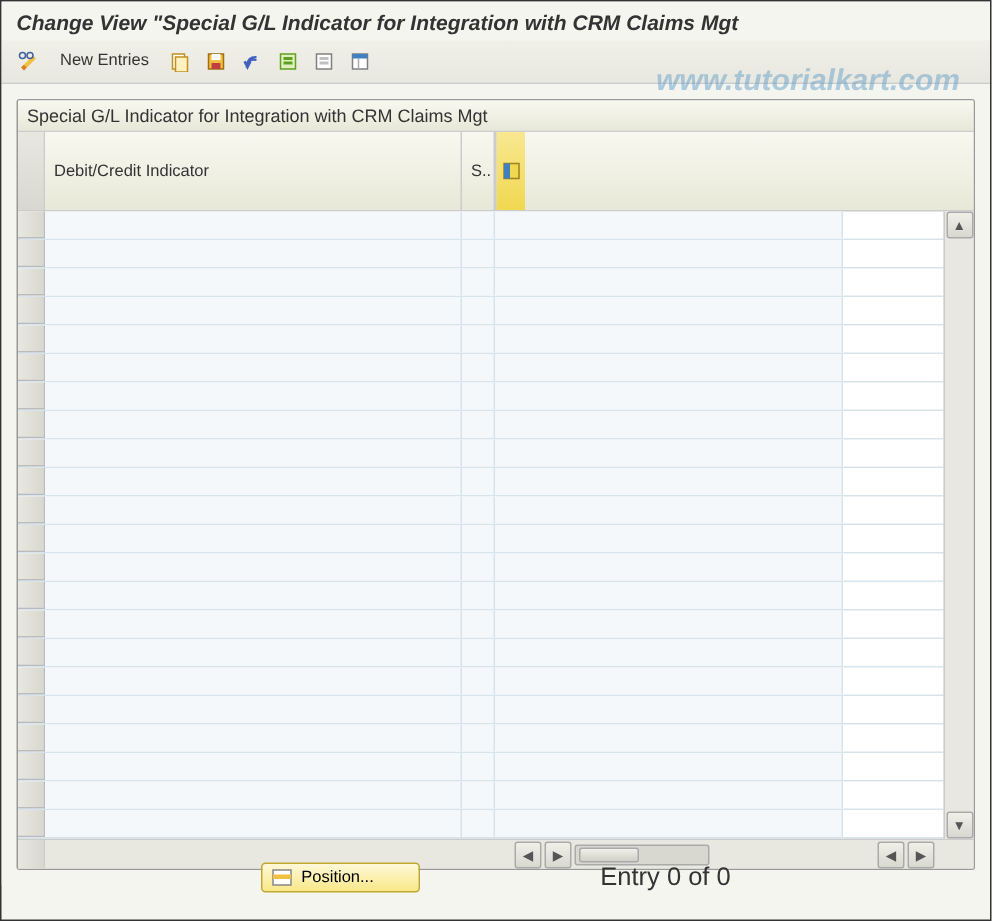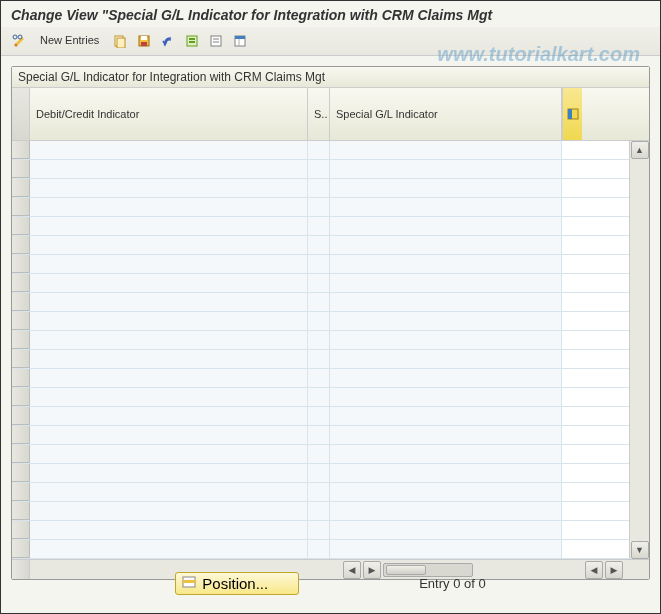--- a/index.html
+++ b/index.html
@@ -192,31 +192,31 @@
       bottom: 18px;
       left: 0;
       width: 100%;
       display: flex;
       align-items: center;
       justify-content: center;
       gap: 120px;
     }
     .position-btn {
       display: flex;
-      align-items: flex-start;
+      align-items: center;
       gap: 6px;
       padding: 2px 30px 2px 6px;
       background: linear-gradient(#fef8d8, #f8e888);
       border: 1px solid #c0a830;
       border-radius: 3px;
       cursor: pointer;
-      font-size: 15px;
+      font-size: 11px;
     }
     .entry-text {
-      font-size: 13px;
+      font-size: 17px;
       color: #333;
     }
     svg { display: block; }
   </style>
 </head>
 <body>
 
 <div class="title-bar">
   <span class="title-text">Change View "Special G/L Indicator for Integration with CRM Claims Mgt</span>
 </div>
@@ -274,21 +274,20 @@
 
 <div class="watermark">www.tutorialkart.com</div>
 
 <div class="main-area">
   <div class="table-container">
     <div class="table-title">Special G/L Indicator for Integration with CRM Claims Mgt</div>
     <div class="table-header">
       <div class="row-handle-header"></div>
       <div class="col-header col1">Debit/Credit Indicator</div>
       <div class="col-header col2">S..</div>
-      <div class="col-header col3">Special G/L Indicator</div>
       <div class="col-config">
         <svg width="14" height="14">
             <rect x="2" y="2" width="10" height="10" fill="#f0d850" stroke="#a08020"></rect>
             <rect x="2" y="2" width="4" height="10" fill="#4080c0"></rect>
           </svg>
       </div>
     </div>
     <div class="table-body">
       <div class="rows-area">
         <div class="data-row">

